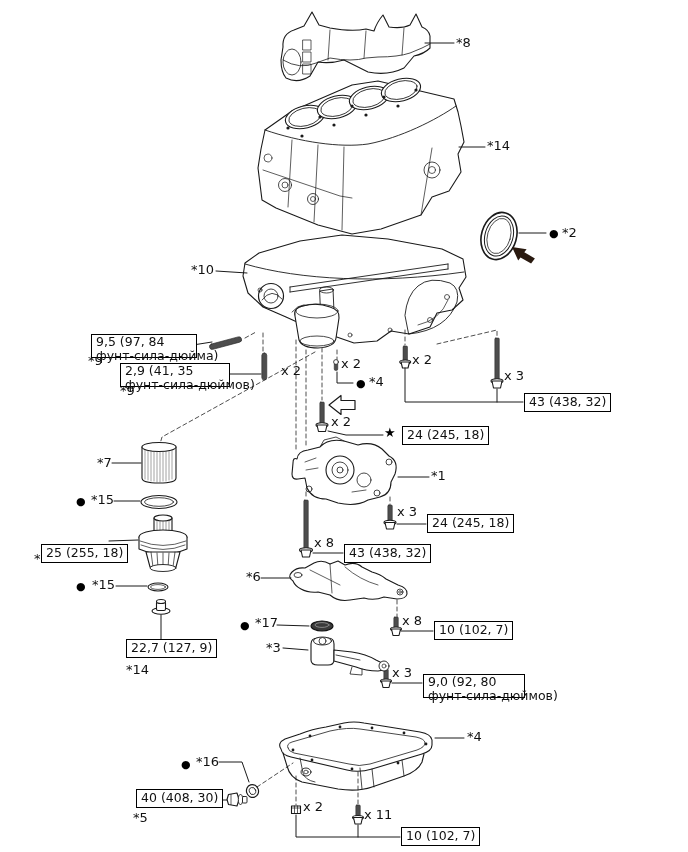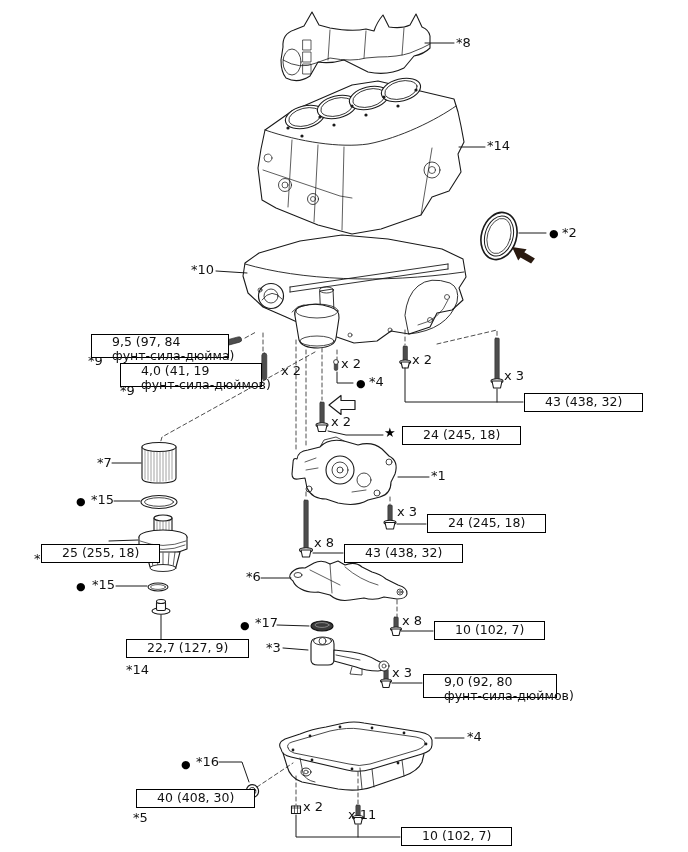--- a/index.html
+++ b/index.html
@@ -3,21 +3,21 @@
 <meta charset="utf-8">
 <style>
   html,body{margin:0;padding:0;background:#fff;}
   .stage{position:relative;width:688px;height:852px;background:#fff;overflow:hidden;
          font-family:"DejaVu Sans",sans-serif;color:#111;}
   .stage svg{position:absolute;left:0;top:0;}
   .lbl{position:absolute;font-size:13px;line-height:14px;white-space:nowrap;color:#111;}
   .qty{position:absolute;font-size:13px;line-height:14px;white-space:nowrap;color:#111;}
   .mark{position:absolute;font-size:11px;line-height:11px;color:#000;}
   .star{position:absolute;font-size:13px;line-height:13px;color:#000;}
-  .box{position:absolute;border:1.4px solid #000;background:#fff;padding:0 20px;
+  .box{position:absolute;border:1.4px solid #000;background:#fff;padding:0 4px;
        font-size:12.5px;white-space:nowrap;}
   .box1{line-height:16px;height:17px;}
   .box2{height:22px;overflow:visible;}
   .box2 span{display:block;line-height:13.5px;}
 </style>
 </head>
 <body>
 
 <div class="stage">
 
@@ -336,30 +336,30 @@
 <span class="qty" style="left:281px;top:364px">x 2</span>
 <span class="qty" style="left:341px;top:357px">x 2</span>
 <span class="qty" style="left:412px;top:353px">x 2</span>
 <span class="qty" style="left:504px;top:369px">x 3</span>
 <span class="qty" style="left:331px;top:415px">x 2</span>
 <span class="qty" style="left:397px;top:505px">x 3</span>
 <span class="qty" style="left:314px;top:536px">x 8</span>
 <span class="qty" style="left:402px;top:614px">x 8</span>
 <span class="qty" style="left:392px;top:666px">x 3</span>
 <span class="qty" style="left:303px;top:800px">x 2</span>
-<span class="qty" style="left:348px;top:808px">x 11</span>
+<span class="qty" style="left:364px;top:808px">x 11</span>
 
 <span class="star" style="left:384px;top:426px">★</span>
 
 <div class="box box2" style="left:91px;top:334px;width:96px">
   <span>9,5 (97, 84</span>
   <span>фунт-сила-дюйма)</span>
 </div>
 <div class="box box2" style="left:120px;top:363px;width:100px">
-  <span>4,0 (41, 19</span>
+  <span>2,9 (41, 35</span>
   <span>фунт-сила-дюймов)</span>
 </div>
 <div class="box box1" style="left:524px;top:393px">43 (438, 32)</div>
 <div class="box box1" style="left:402px;top:426px">24 (245, 18)</div>
 <div class="box box1" style="left:427px;top:514px">24 (245, 18)</div>
 <div class="box box1" style="left:344px;top:544px">43 (438, 32)</div>
 <div class="box box1" style="left:41px;top:544px">25 (255, 18)</div>
 <div class="box box1" style="left:126px;top:639px">22,7 (127, 9)</div>
 <div class="box box1" style="left:434px;top:621px">10 (102, 7)</div>
 <div class="box box2" style="left:423px;top:674px;width:92px">

